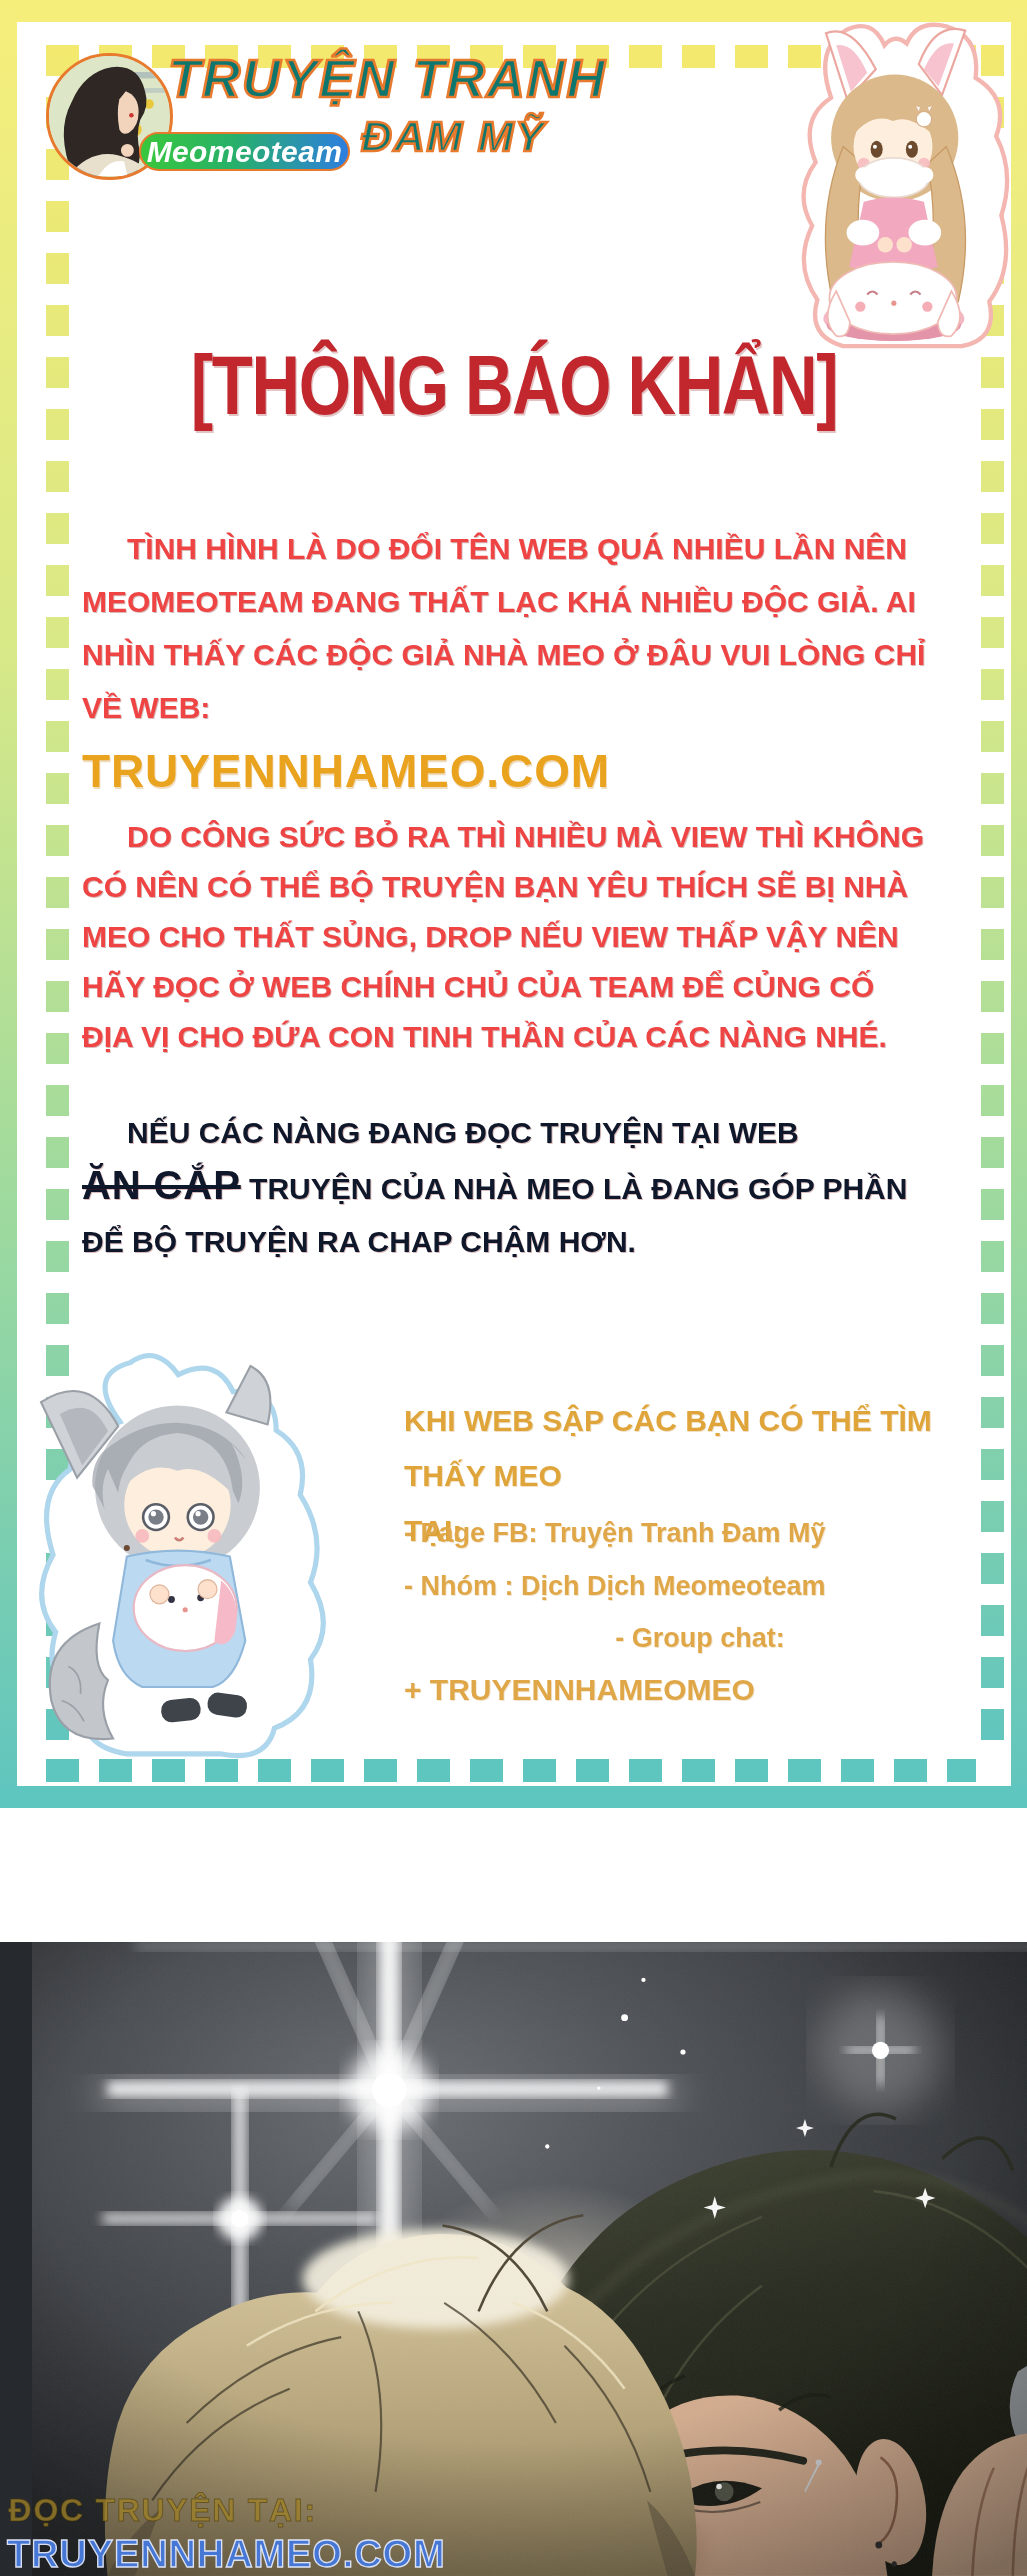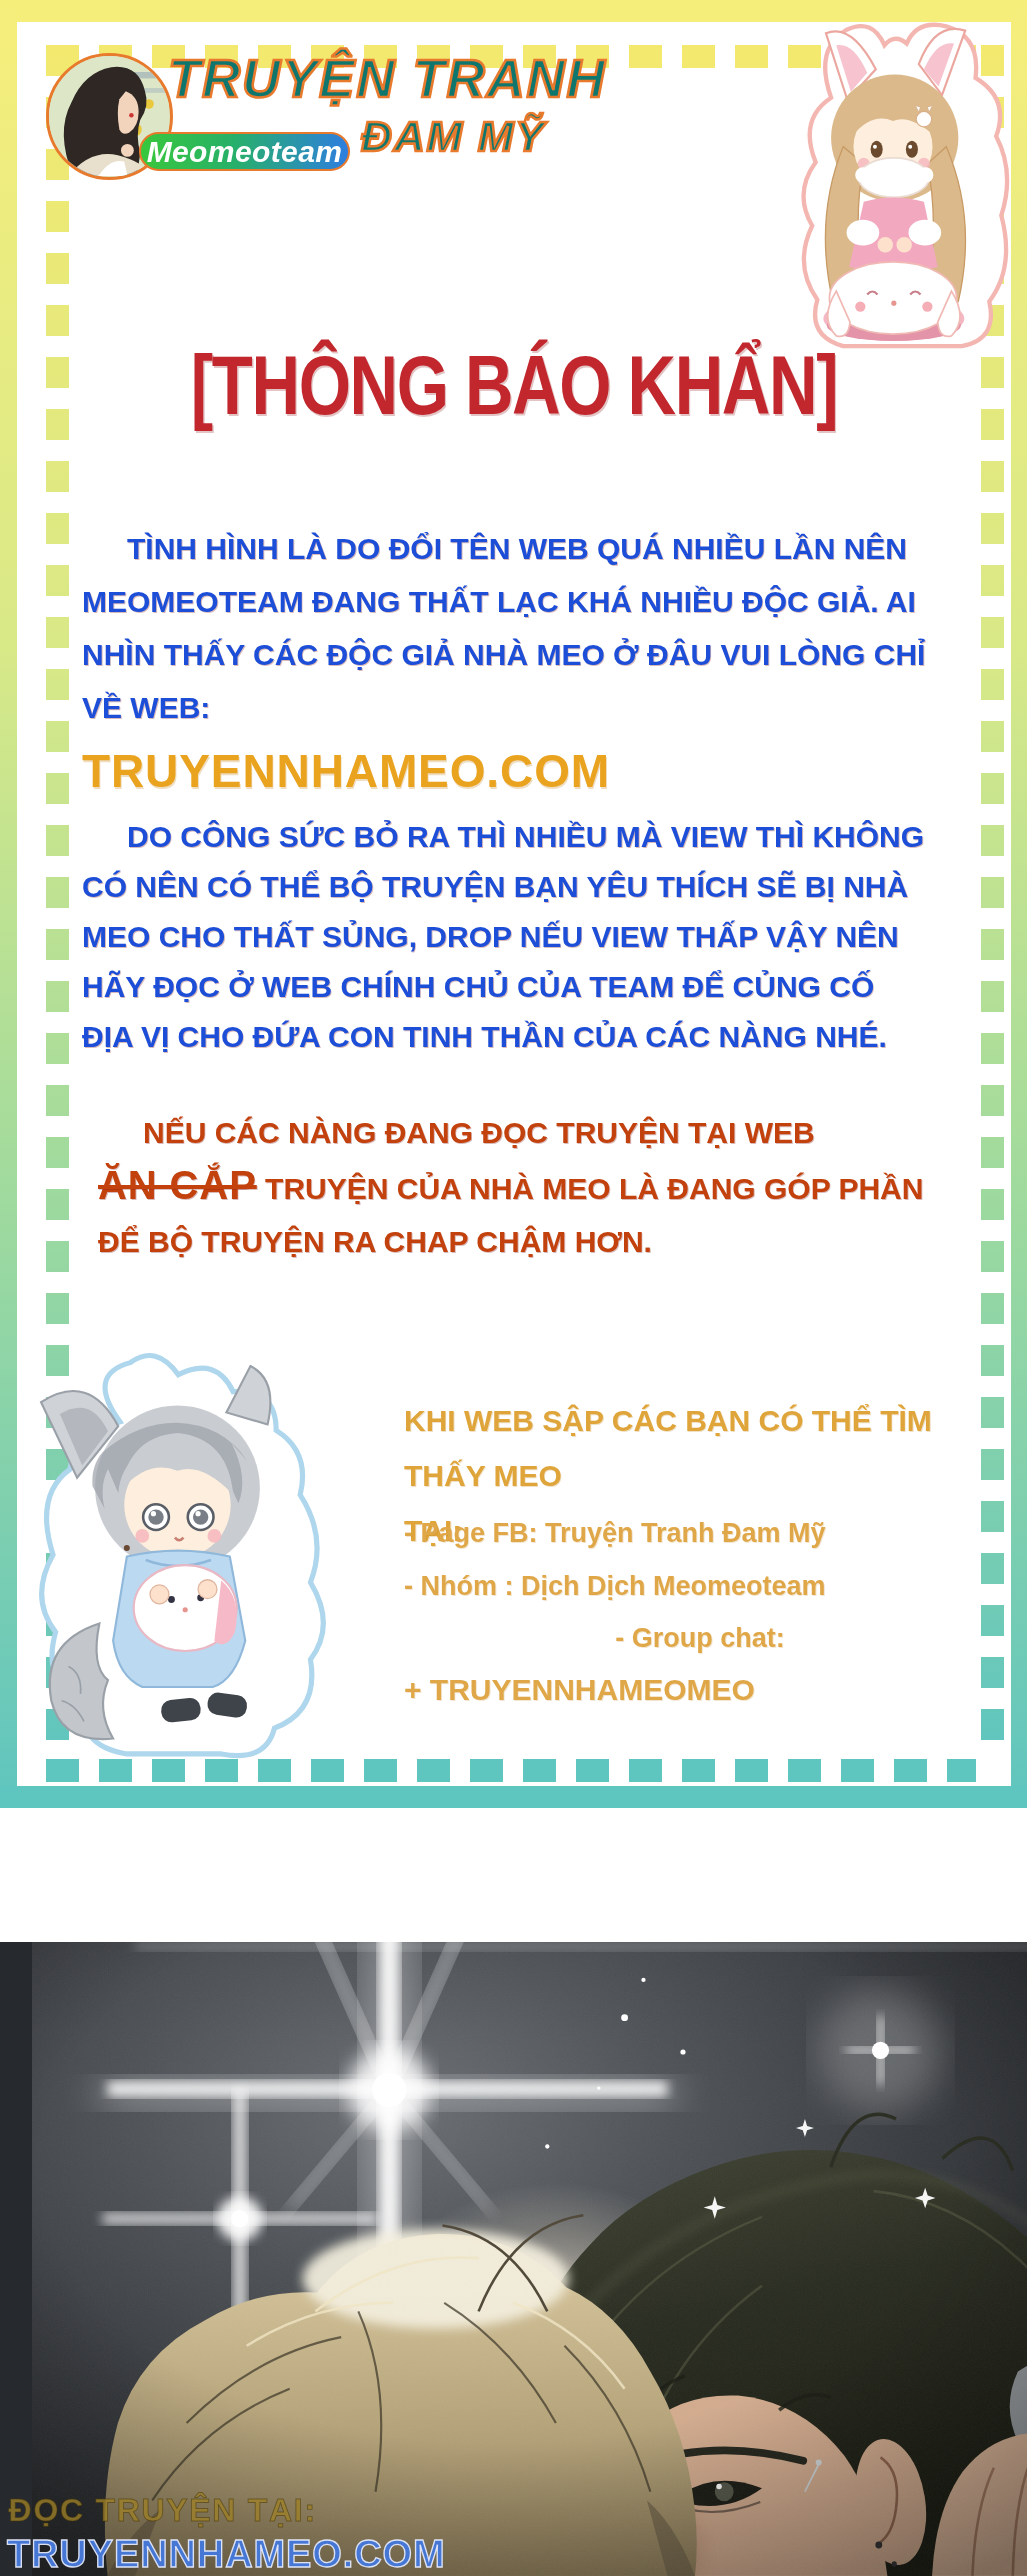--- a/index.html
+++ b/index.html
@@ -39,27 +39,27 @@
   .badge span{color:#fff;font-style:italic;font-weight:bold;font-size:30px;letter-spacing:0.4px;}
   .h-title{position:absolute;font-style:italic;font-weight:bold;color:#0f766e;
     -webkit-text-stroke:2.6px #e87a2e;letter-spacing:1.7px;white-space:nowrap;}
   .h-title.l1{left:168px;top:48px;font-size:53px;}
   .h-title.l2{left:361px;top:112px;font-size:43px;}
 
   
   .ann-heading{position:absolute;left:0;width:1028px;top:337px;text-align:center;
     font-size:84px;font-weight:bold;color:#c1272d;transform:scaleX(0.80);letter-spacing:-1.7px;
     text-shadow:1.7px 1.7px 0 rgba(140,20,24,0.25);}
-  .red-par{position:absolute;left:82px;width:902px;color:#1d4ed8;font-weight:bold;
+  .red-par{position:absolute;left:82px;width:902px;color:#ef4444;font-weight:bold;
     font-size:30px;line-height:53px;white-space:pre-line;text-indent:45px;
     text-shadow:0.9px 0.9px 0 rgba(130,25,25,0.30);letter-spacing:0px;}
   .p2{line-height:50px;}
   .website{position:absolute;left:82px;top:744px;font-size:46px;font-weight:bold;
     color:#eaa31f;letter-spacing:0.9px;text-shadow:0.9px 1.7px 0 rgba(190,120,10,0.25);cursor:pointer;}
-  .p3{position:absolute;left:98px;width:902px;top:1106px;color:#c2410c;font-weight:bold;
+  .p3{position:absolute;left:82px;width:902px;top:1106px;color:#0f172a;font-weight:bold;
     font-size:30px;line-height:53px;text-indent:45px;text-shadow:0.9px 0.9px 0 rgba(130,25,25,0.30);}
   .strike{font-size:40px;text-decoration:line-through;text-decoration-thickness:4.3px;letter-spacing:0.9px;}
 
   
   .contact-heading{position:absolute;left:404px;top:1393px;width:592px;color:#dfa53a;
     font-weight:bold;font-size:30px;line-height:55px;white-space:pre-line;
     text-shadow:0.9px 0.9px 0 rgba(190,130,30,0.25);}
   .contact-item{position:absolute;left:404px;width:592px;color:#e0a748;font-weight:bold;
     font-size:27px;white-space:nowrap;text-shadow:0.9px 0.9px 0 rgba(190,130,30,0.2);}
 

